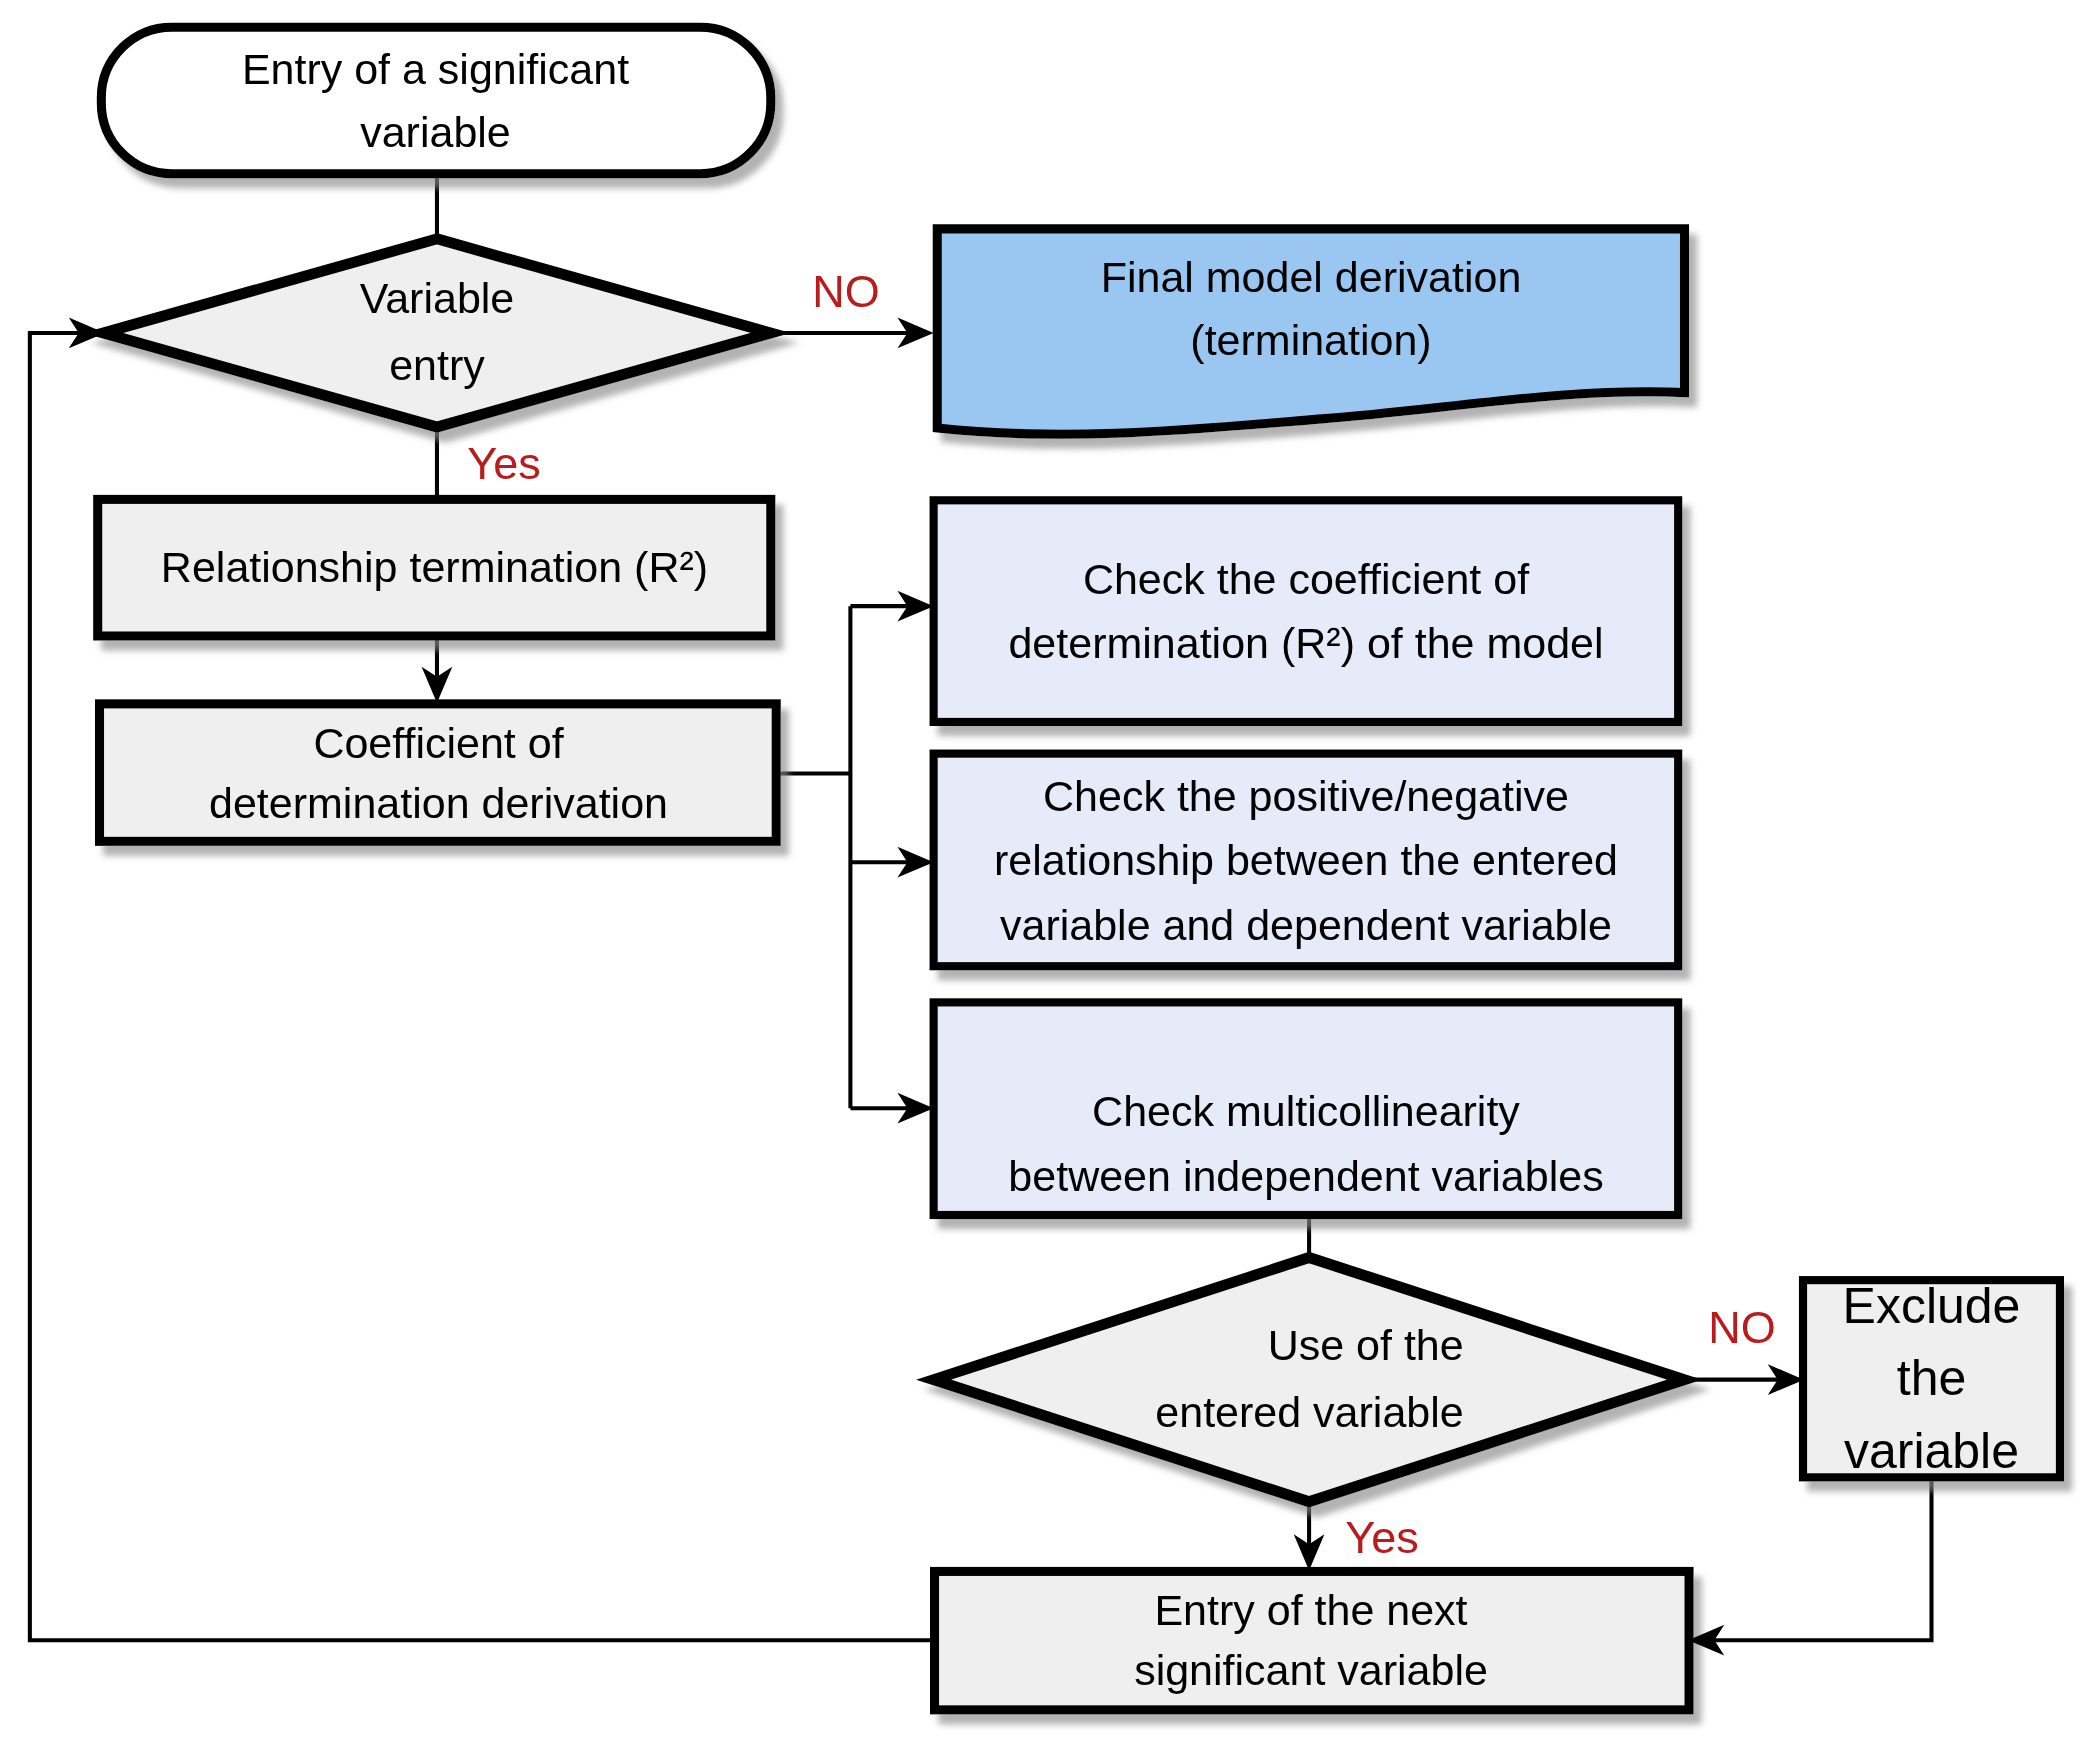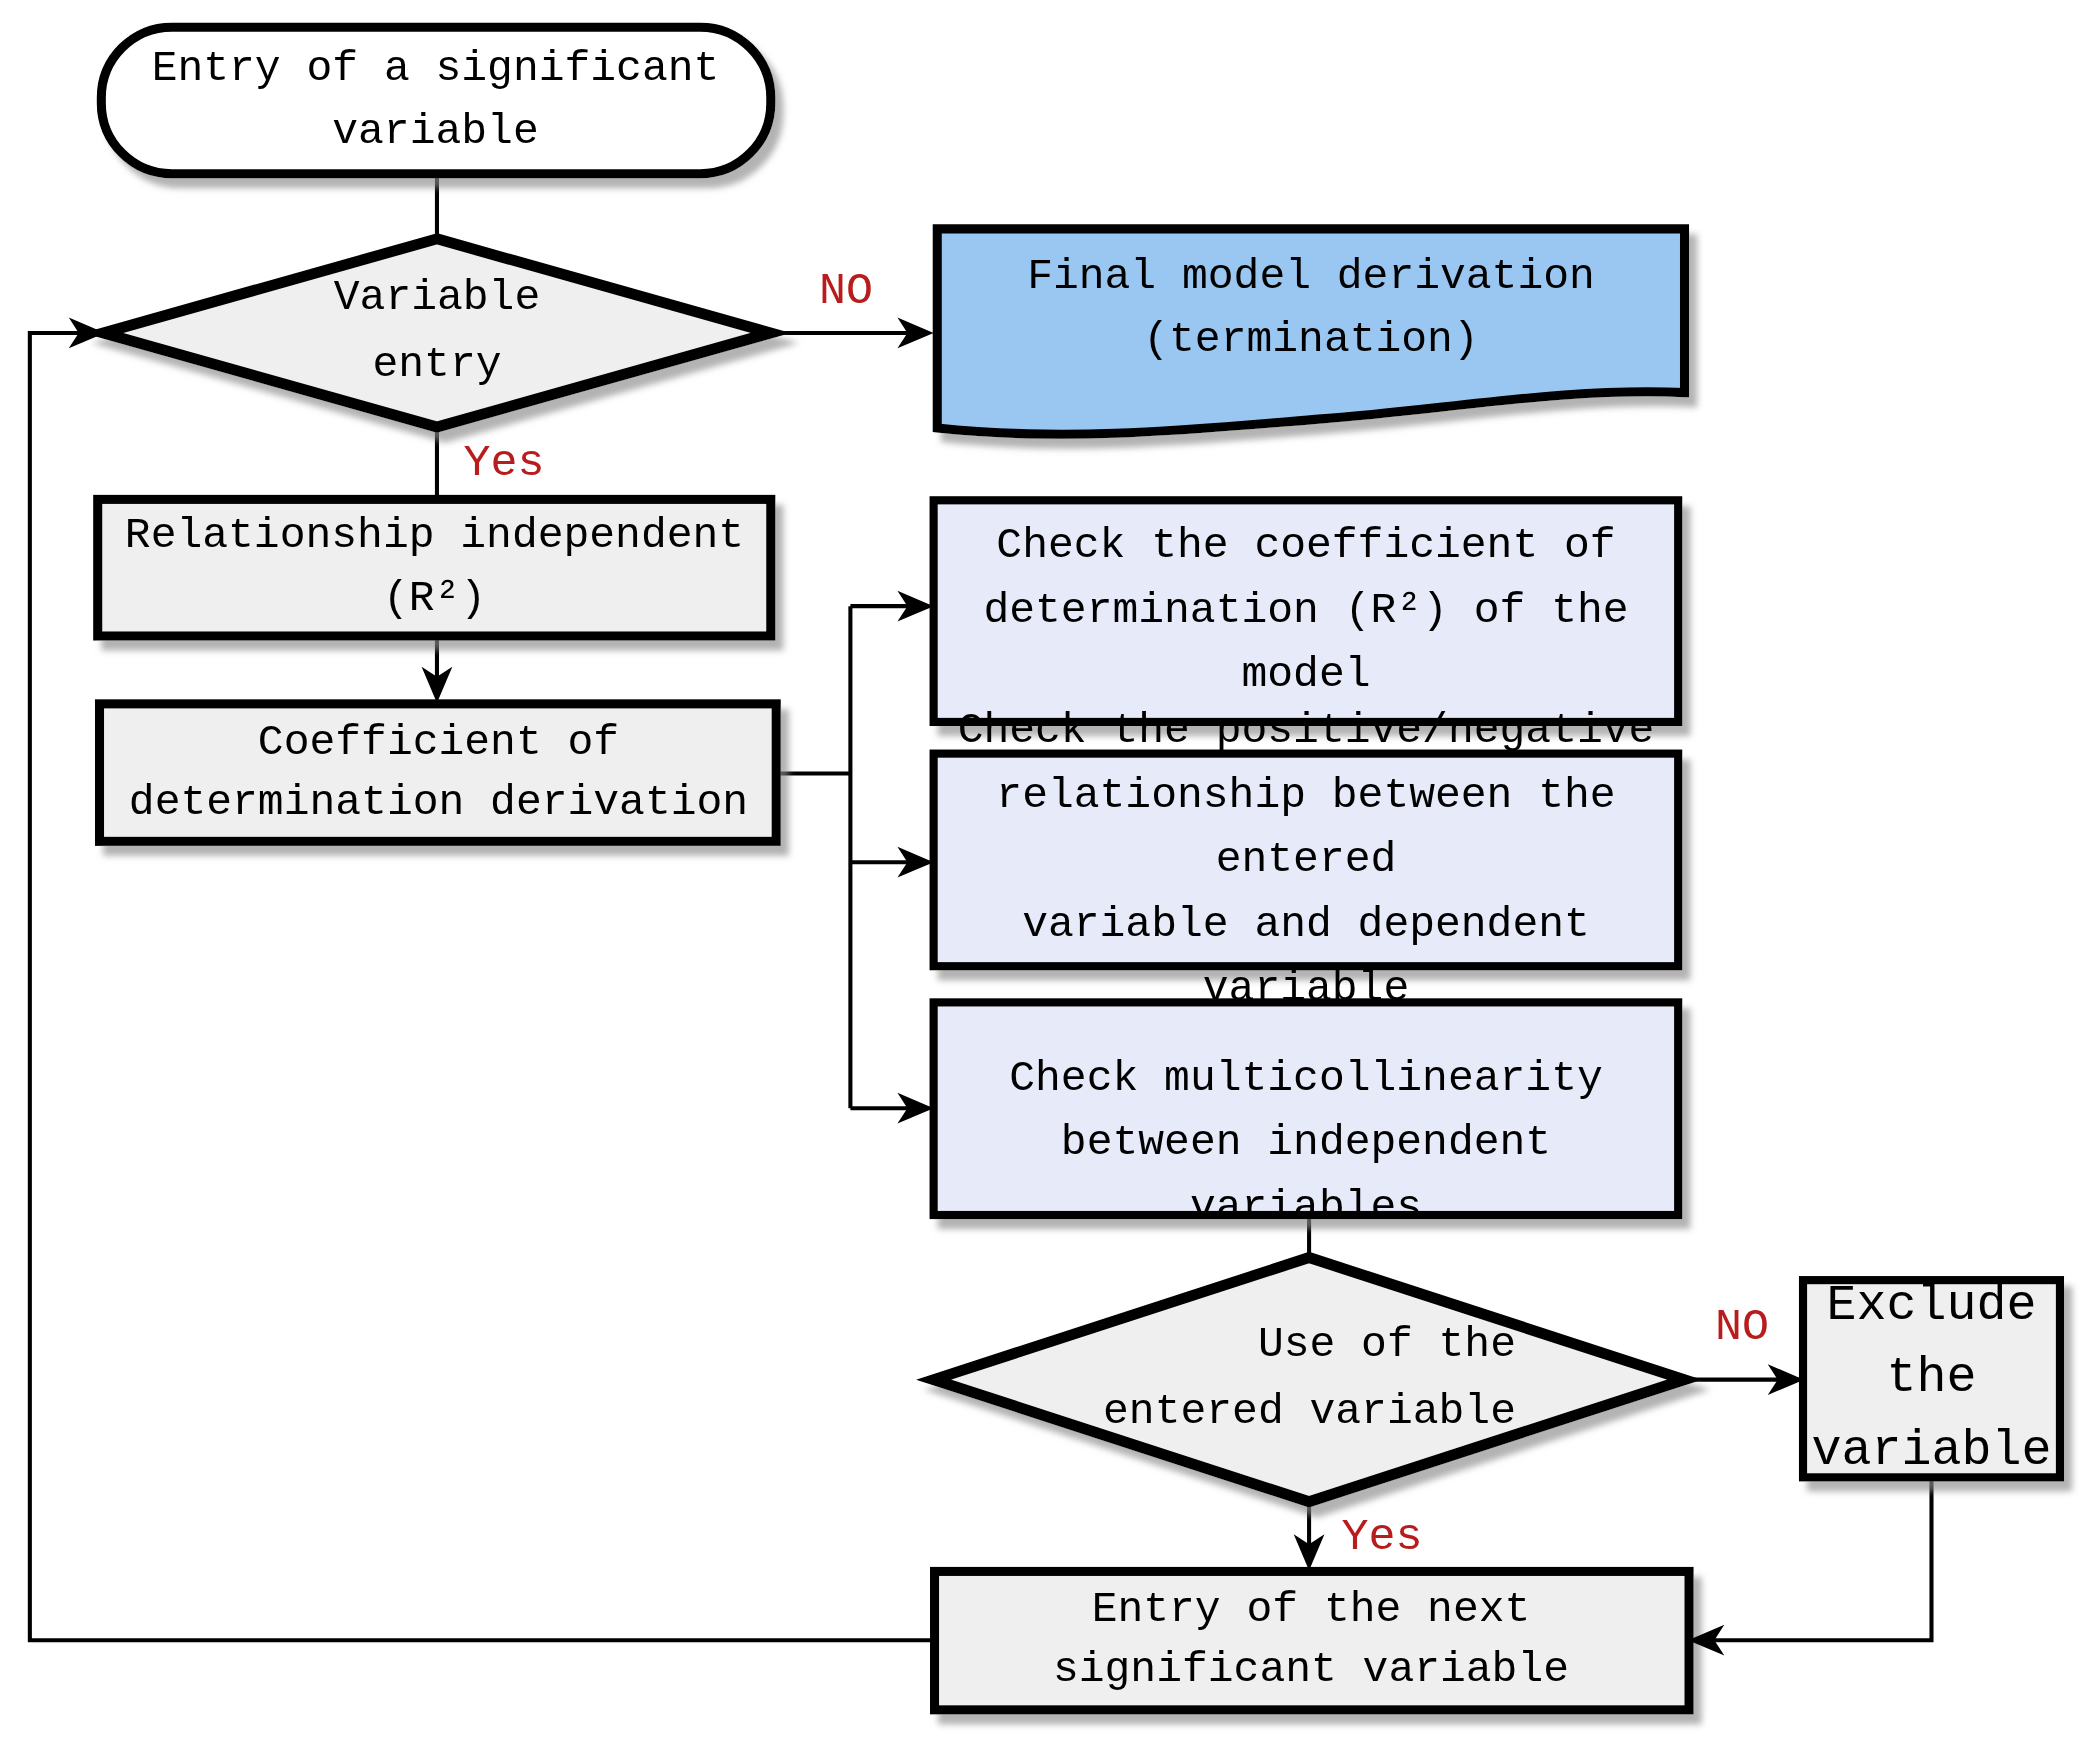--- a/index.html
+++ b/index.html
@@ -1,20 +1,20 @@
 <!DOCTYPE html>
 <html style="font-size:14.5px"><head>
 <meta charset="utf-8">
 <style>
   html,body{margin:0;padding:0;background:#ffffff;}
   #canvas{
     position:relative;
     width:2088px;height:1756px;
     background:#ffffff;
-    font-family:Liberation Mono, monospace;
+    font-family:Liberation Sans, sans-serif;
     overflow:hidden;
   }
   #wires{position:absolute;left:0;top:0;}
   .lbl{
     position:absolute;
     display:flex;align-items:center;justify-content:center;
     text-align:center;
     color:#000;
     font-size:43px;
     line-height:1.45;
@@ -98,21 +98,21 @@
 
   <div class="lbl" style="left:256px;top:246px;width:362px;height:172px;line-height:1.55;">
       <div>Variable<br>entry</div>
     </div>
 
   <div class="lbl" style="left:933px;top:226px;width:756px;height:165px;">
       <div>Final model derivation<br>(termination)</div>
     </div>
 
   <div class="lbl" style="left:98px;top:499px;width:673px;height:137px;">
-      <div>Relationship independent (R²)</div>
+      <div>Relationship termination (R²)</div>
     </div>
 
   <div class="lbl" style="left:100px;top:704px;width:677px;height:138px;line-height:1.4;">
       <div>Coefficient of<br>determination derivation</div>
     </div>
 
   <div class="lbl" style="left:934px;top:500px;width:744px;height:222px;line-height:1.5;">
       <div>Check the coefficient of<br>determination (R²) of the model</div>
     </div>
 

